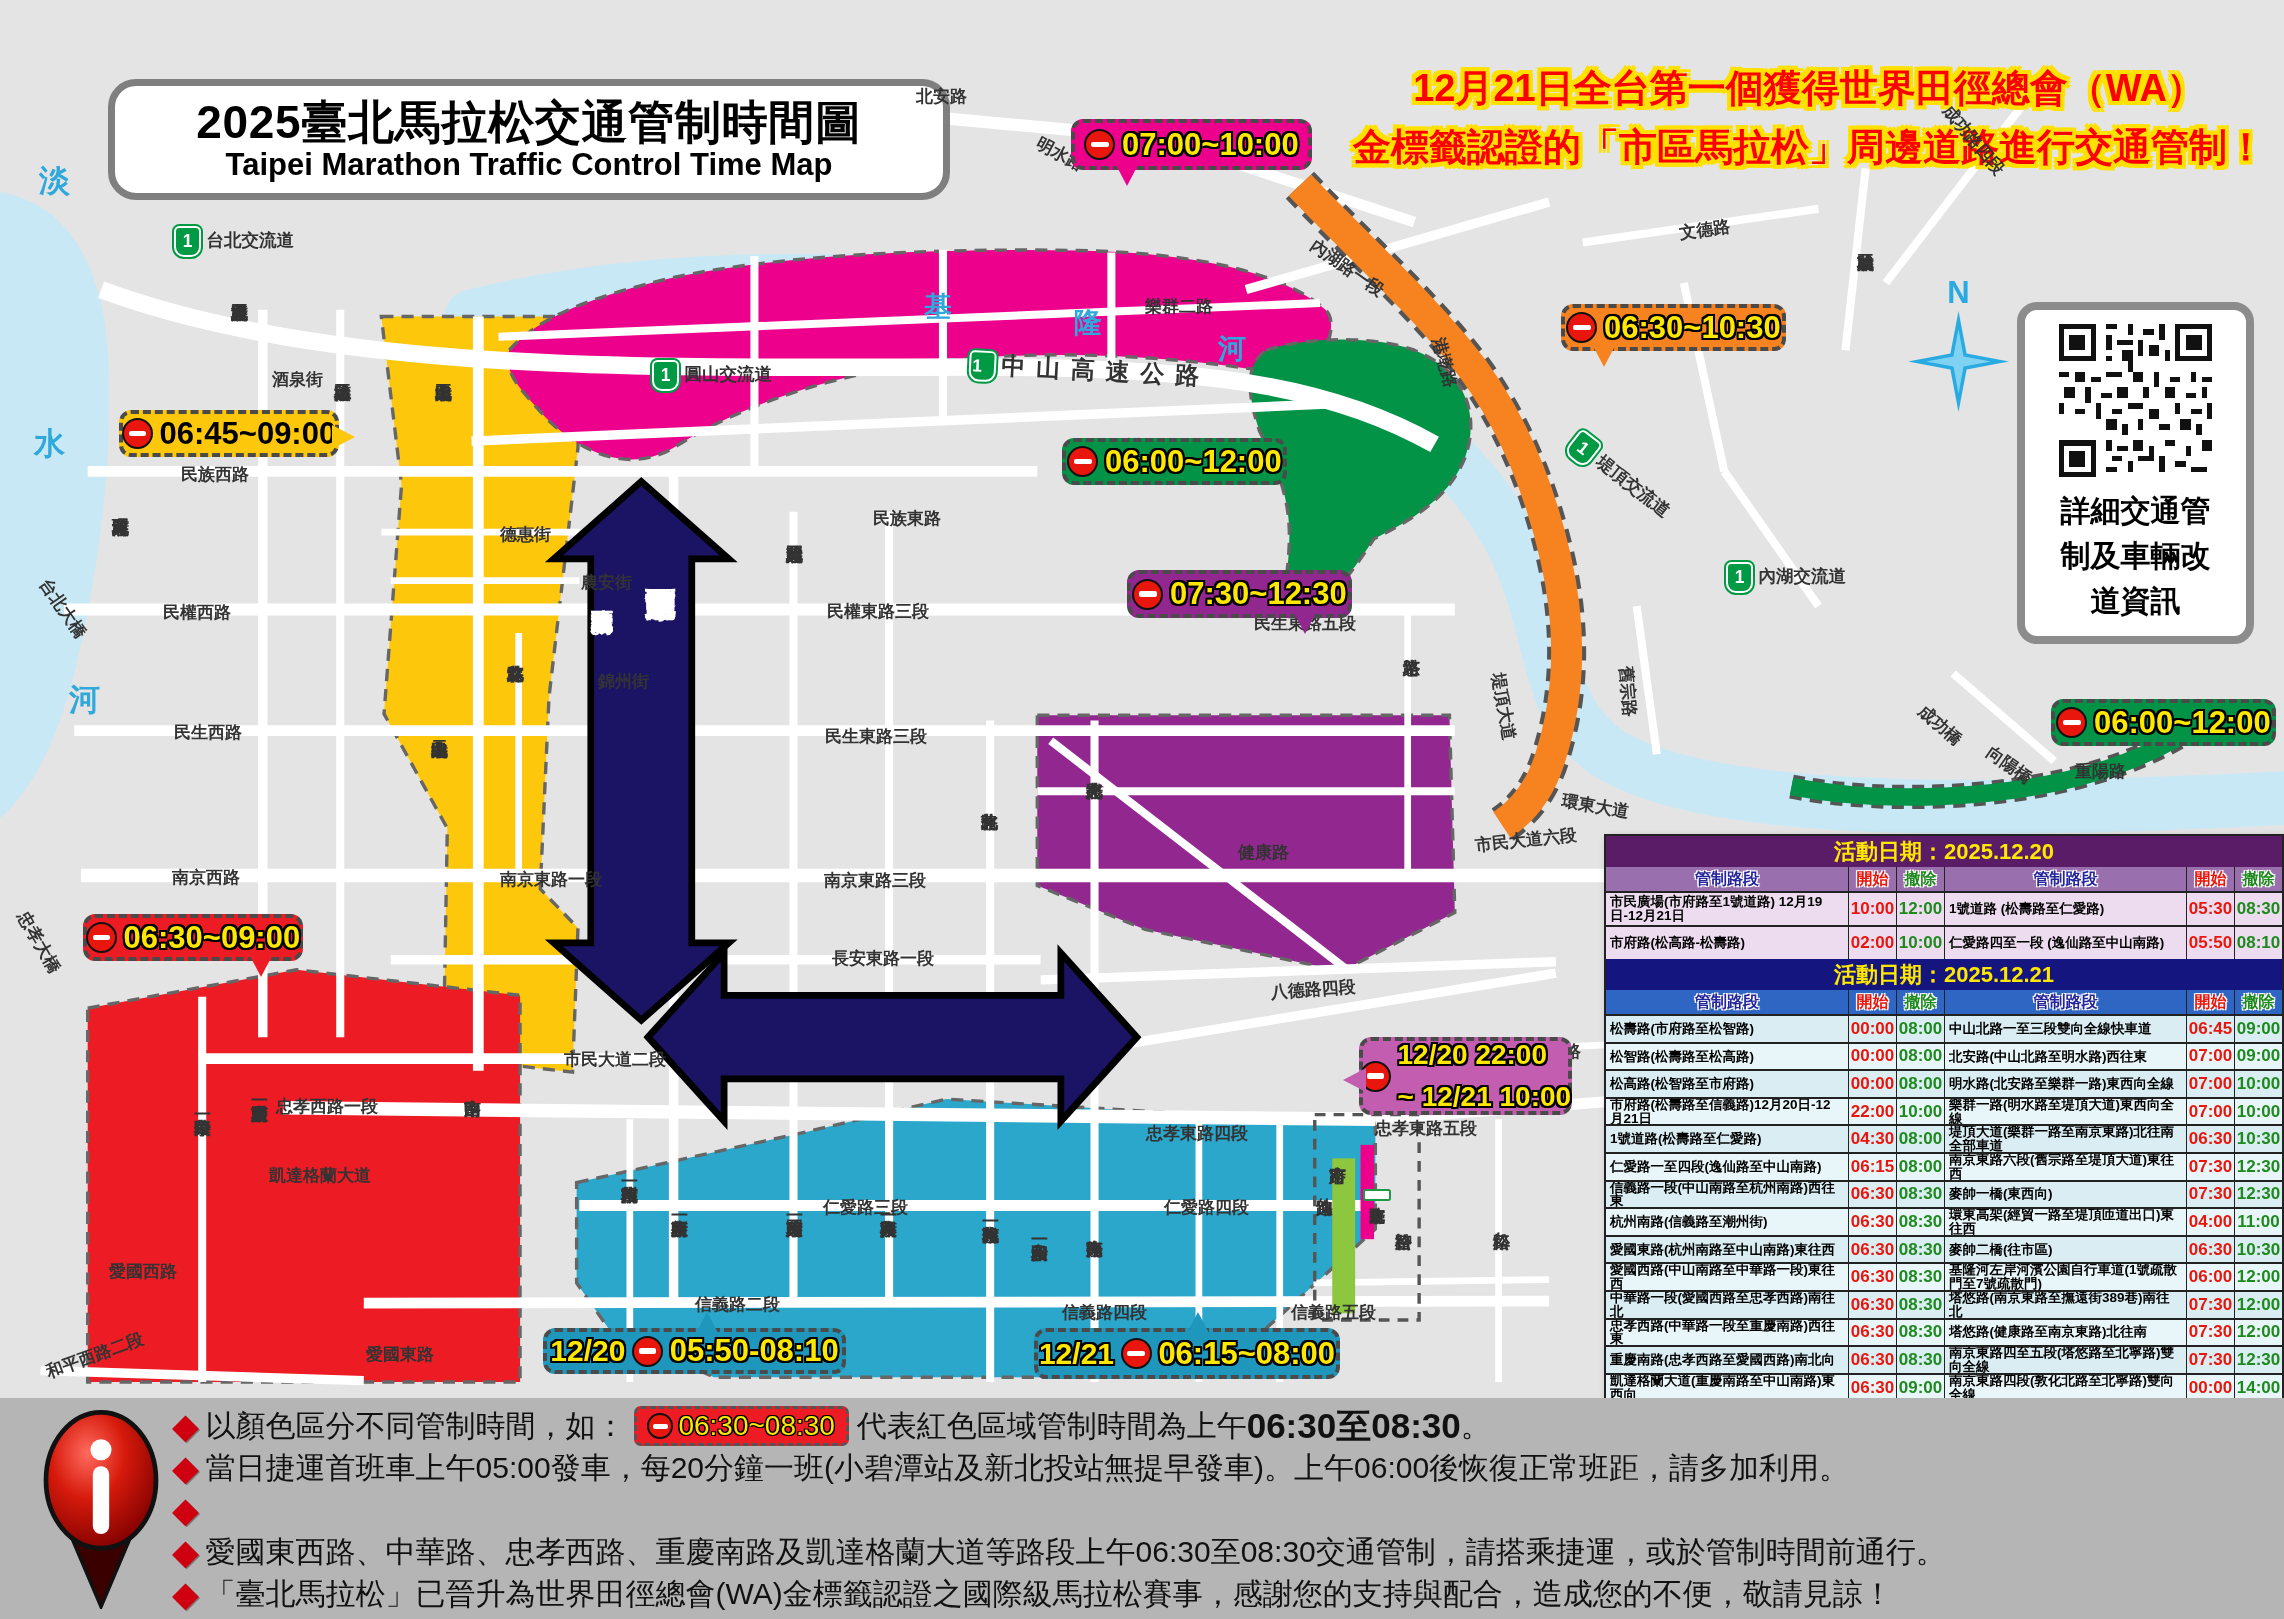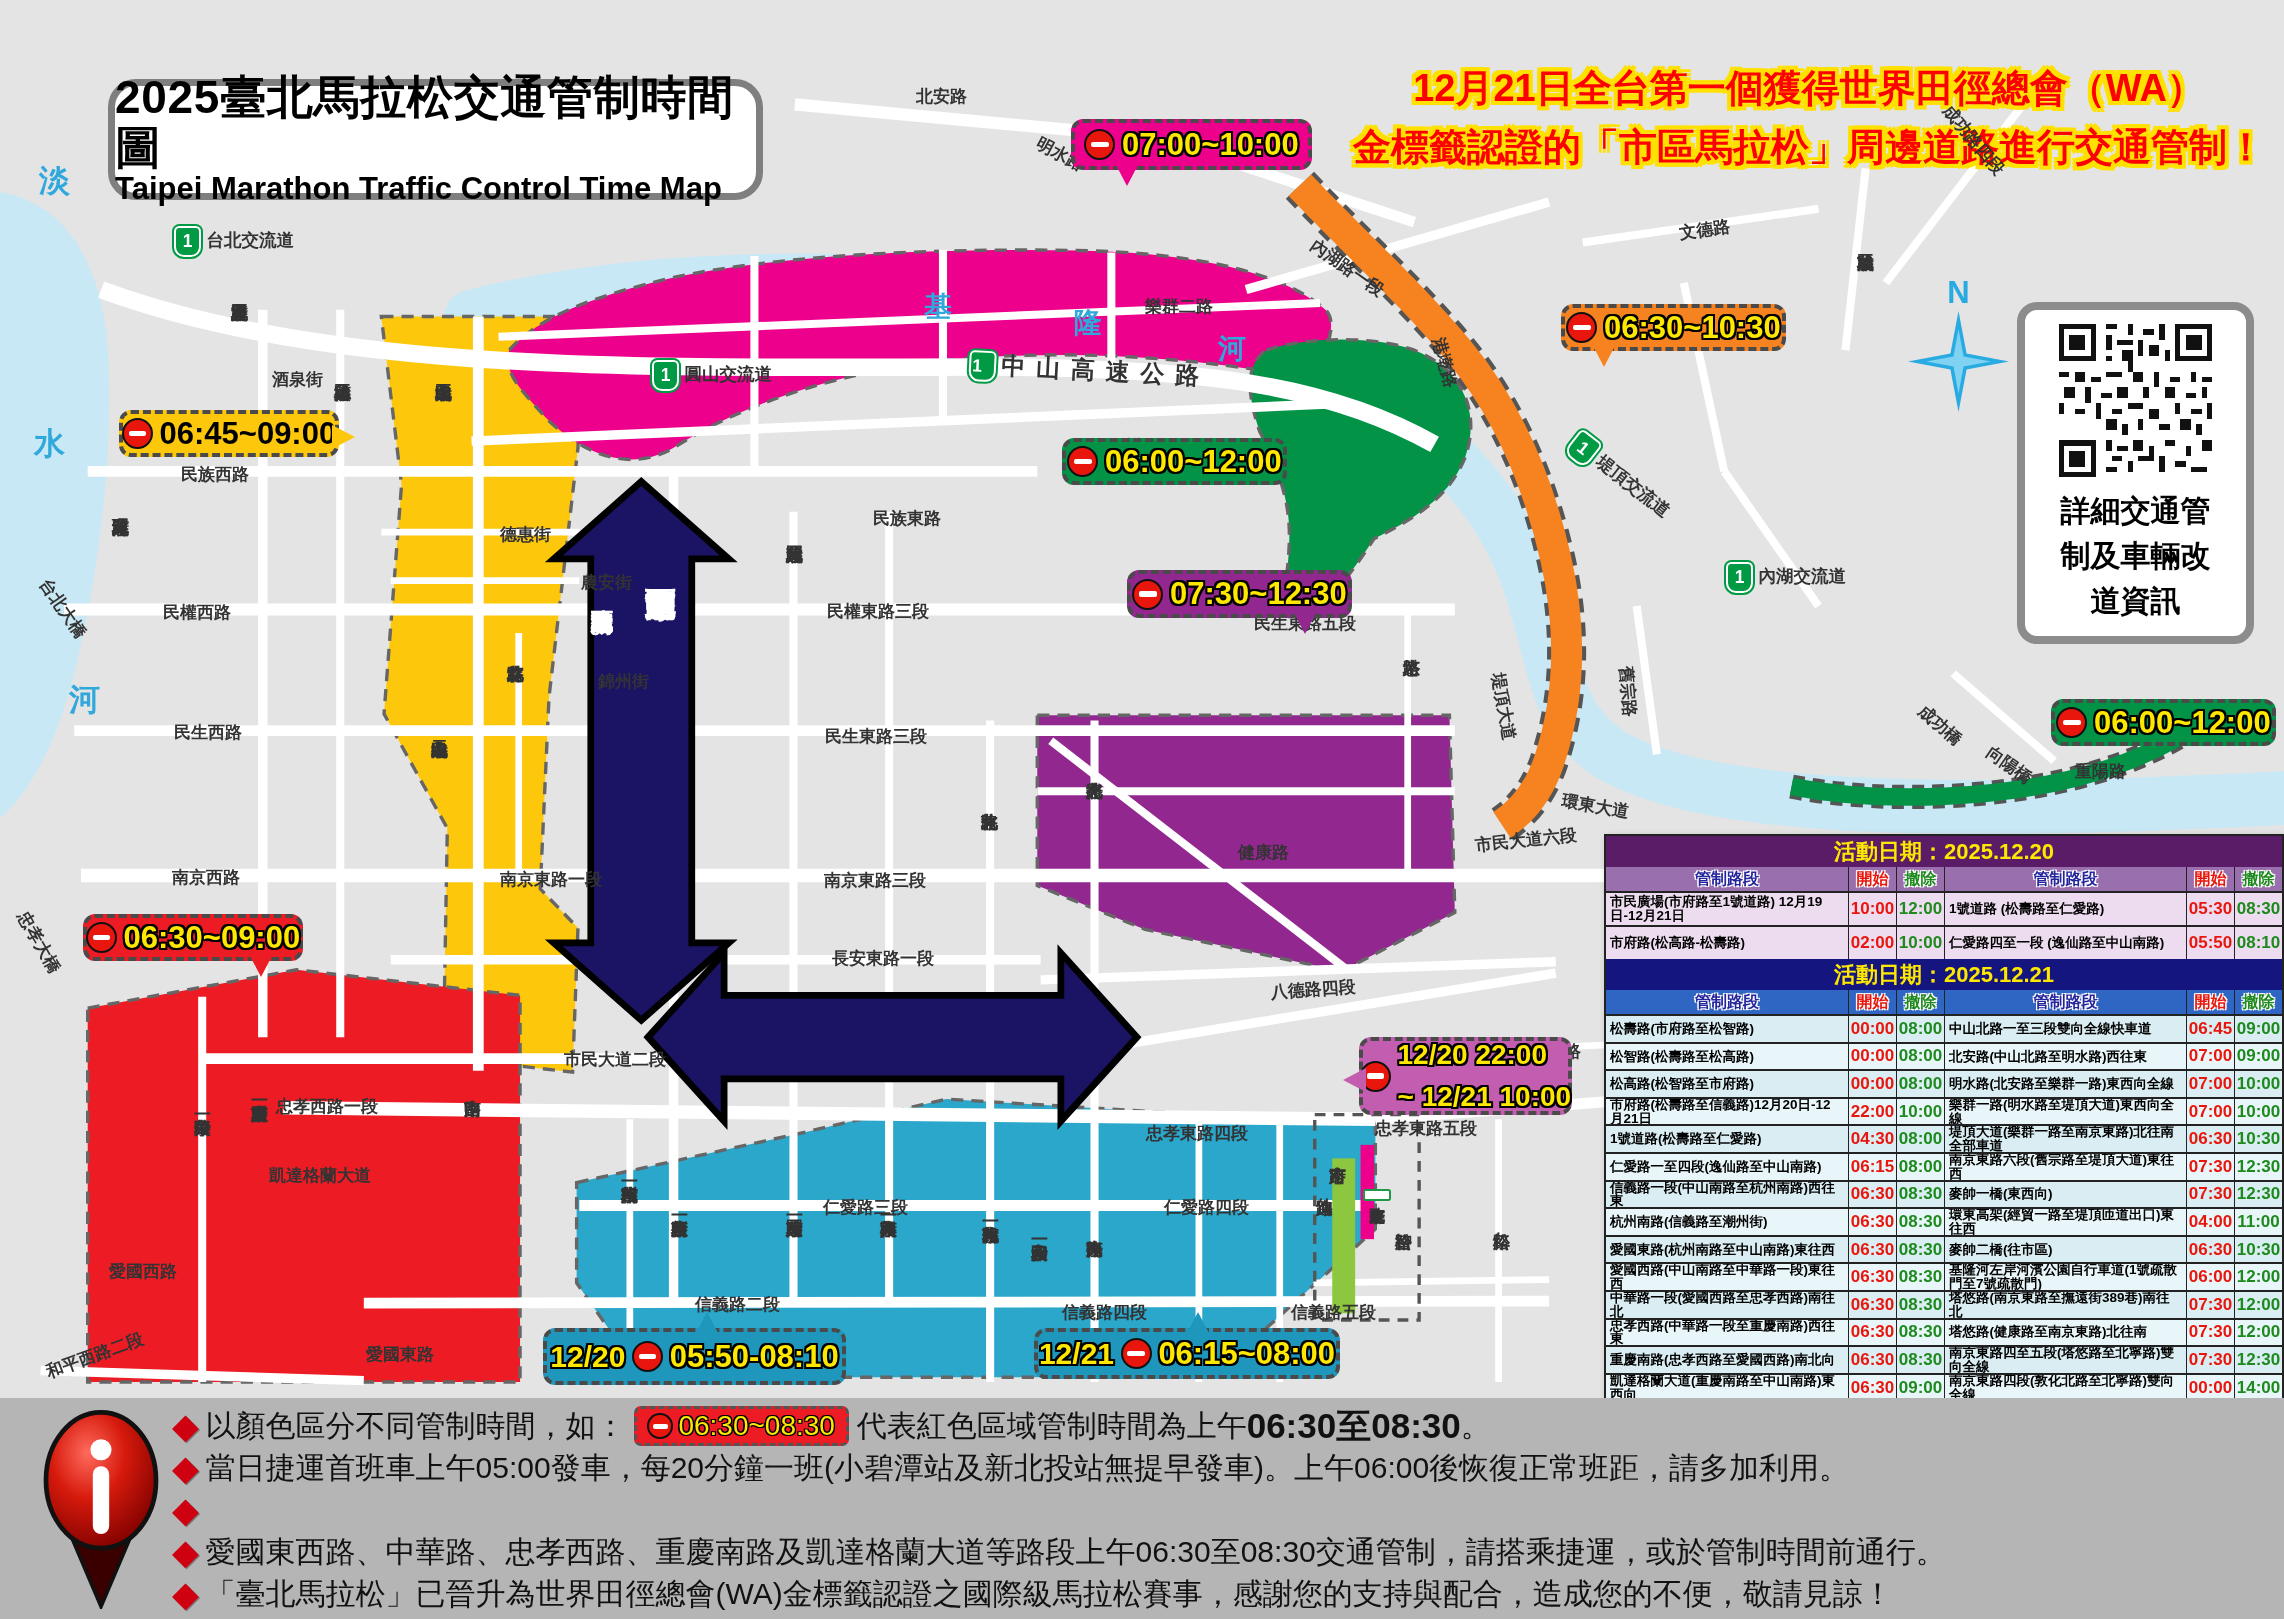--- a/index.html
+++ b/index.html
@@ -1,23 +1,23 @@
 <!DOCTYPE html>
 <html style="font-size:10.8px"><head>
 <meta charset="utf-8">
 <style>
   html,body{margin:0;padding:0;background:#888;}
   #stage{position:relative;width:2284px;height:1619px;overflow:hidden;background:#E4E4E4;
          font-family:"Liberation Sans","DejaVu Sans",sans-serif;}
   #mapsvg{position:absolute;left:0;top:0;}
 
   
-  .title-box{position:absolute;left:108px;top:79px;width:655px;height:121px;background:#fff;
+  .title-box{position:absolute;left:108px;top:79px;width:842px;height:121px;background:#fff;
     border:7.4px solid #7f7f7f;border-radius:28px;box-sizing:border-box;display:flex;flex-direction:column;
-    align-items:flex-start;justify-content:center;line-height:1.08;}
+    align-items:center;justify-content:center;line-height:1.08;}
   .title-zh{font-size:46px;font-weight:bold;color:#000;letter-spacing:0.7px;}
   .title-en{font-size:31px;font-weight:bold;color:#000;}
 
   
   .headline{position:absolute;left:1334px;top:59px;width:950px;text-align:center;font-weight:bold;
     font-size:38px;color:#FF0000;line-height:1.55;
     text-shadow:-4px -4px 0 #FFE100,4px -4px 0 #FFE100,-4px 4px 0 #FFE100,4px 4px 0 #FFE100,
       -4px 0 0 #FFE100,4px 0 0 #FFE100,0 -4px 0 #FFE100,0 4px 0 #FFE100;}
 
   
@@ -414,21 +414,21 @@
         <span class="txt">06:00~12:00</span>
       </div>
       <div class="badge fg-yellow" style="left: 1359px; top: 1037px; width: 213px; height: 78px; background: rgb(195, 93, 176);">
         <span class="noentry"></span>
         <span class="lines">
           <div>12/20 22:00</div>
           <div>~ 12/21 10:00</div>
         </span>
         <span class="tail tail-left" style="border-right-color: rgb(195, 93, 176);"></span>
       </div>
-      <div class="badge fg-yellow" style="left: 543px; top: 1328px; width: 303px; height: 57px; background: rgb(31, 151, 188);">
+      <div class="badge fg-yellow" style="left: 543px; top: 1328px; width: 303px; height: 46px; background: rgb(31, 151, 188);">
         <span class="prefix">12/20</span>
         <span class="noentry"></span>
         <span class="txt">05:50-08:10</span>
         <span class="tail tail-up" style="left: 148px; border-bottom-color: rgb(31, 151, 188);"></span>
       </div>
       <div class="badge fg-yellow" style="left: 1034px; top: 1328px; width: 306px; height: 51px; background: rgb(31, 151, 188);">
         <span class="prefix">12/21</span>
         <span class="noentry"></span>
         <span class="txt">06:15~08:00</span>
         <span class="tail tail-up" style="left: 148px; border-bottom-color: rgb(31, 151, 188);"></span>

